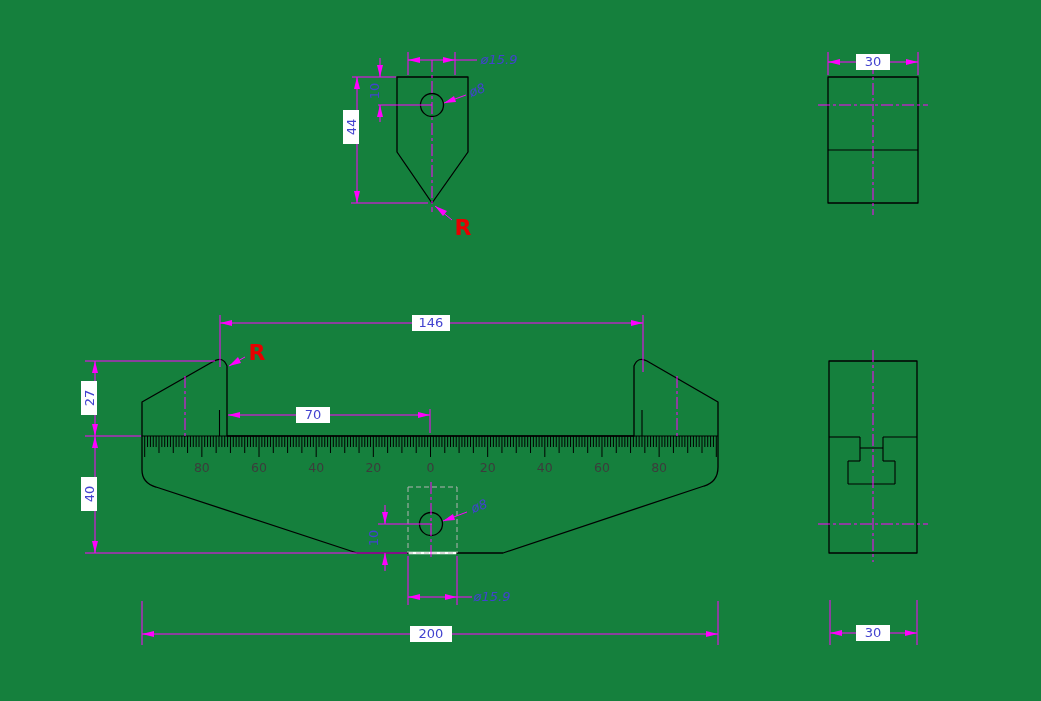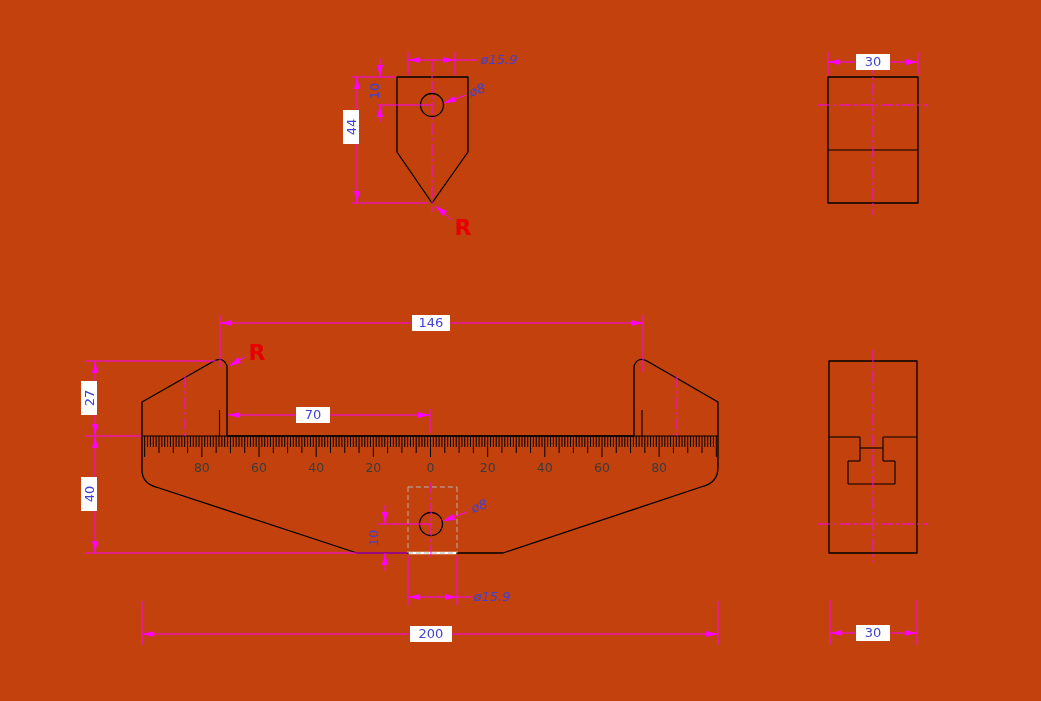--- a/index.html
+++ b/index.html
@@ -1,16 +1,16 @@
 <!DOCTYPE html>
 <html><head>
 <meta charset="utf-8">
 <style>
   html,body{margin:0;padding:0;background:#fff;}
-  #stage{position:relative;width:1041px;height:701px;background:#c2410c;overflow:hidden;}
+  #stage{position:relative;width:1041px;height:701px;background:#15803d;overflow:hidden;}
   svg{display:block;}
   .outline{stroke:#000;stroke-width:1.3;fill:none;stroke-linejoin:round;stroke-linecap:round;}
   .thin{stroke:#000;stroke-width:1.1;fill:none;}
   .dim{stroke:#ff00ff;stroke-width:1;fill:none;}
   .cl{stroke:#ff00ff;stroke-width:1;fill:none;stroke-dasharray:12 3 3 3;}
   .hid{stroke:#b4b4b4;stroke-width:1;fill:none;stroke-dasharray:5 3;}
   .arr{fill:#ff00ff;stroke:none;}
   .tbg{fill:#ffffff;}
   text{font-family:"DejaVu Sans","Liberation Sans",sans-serif;}
   .dimtext{fill:#4242cf;font-size:13px;text-anchor:middle;dominant-baseline:central;}

